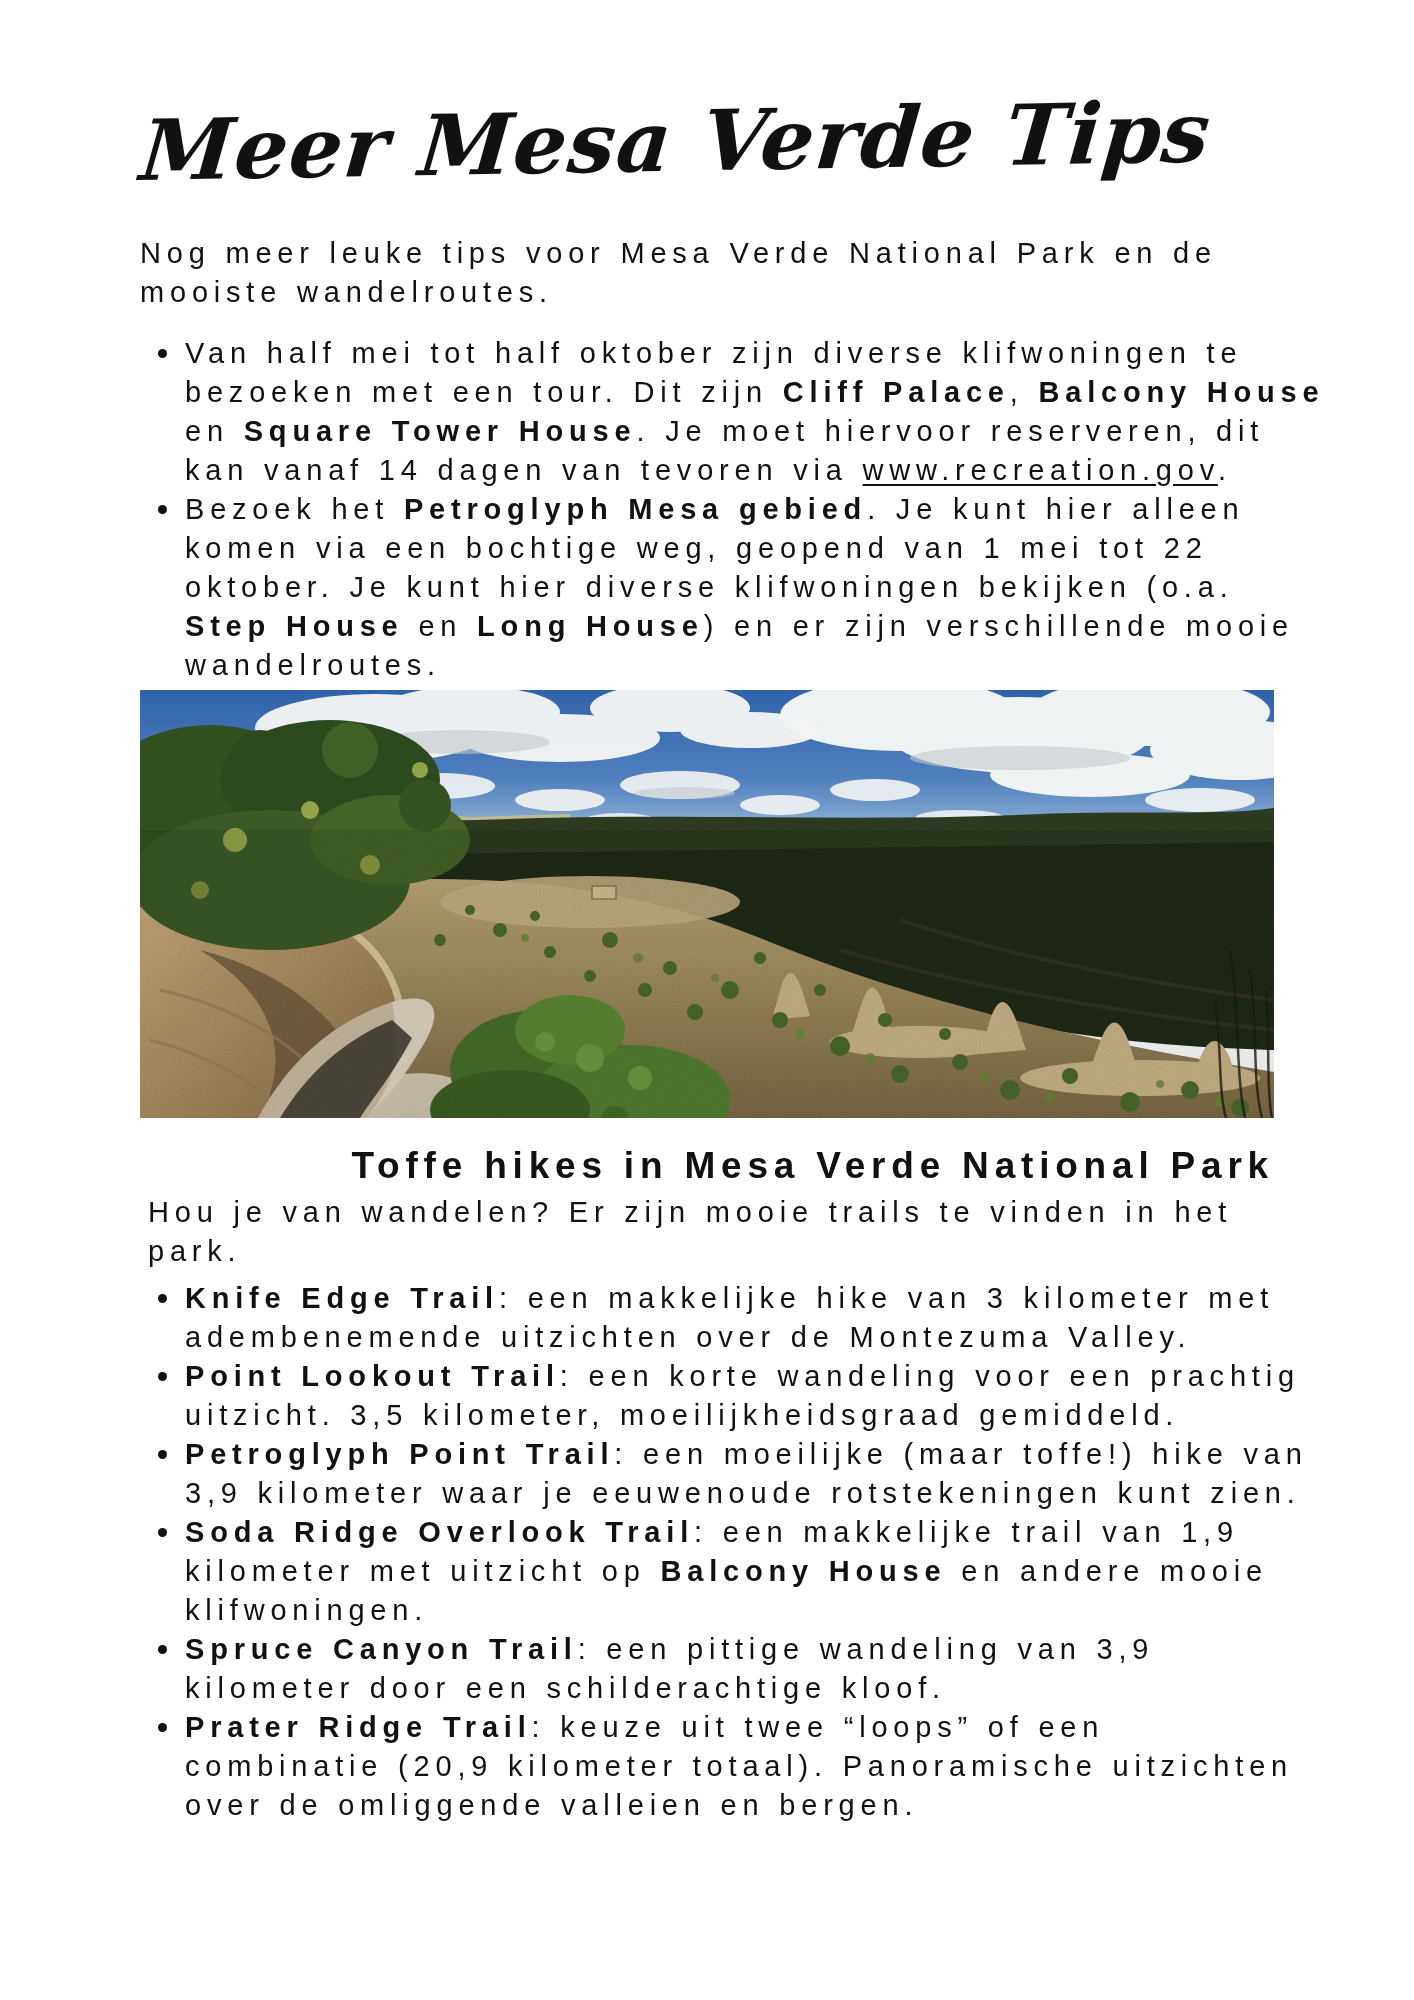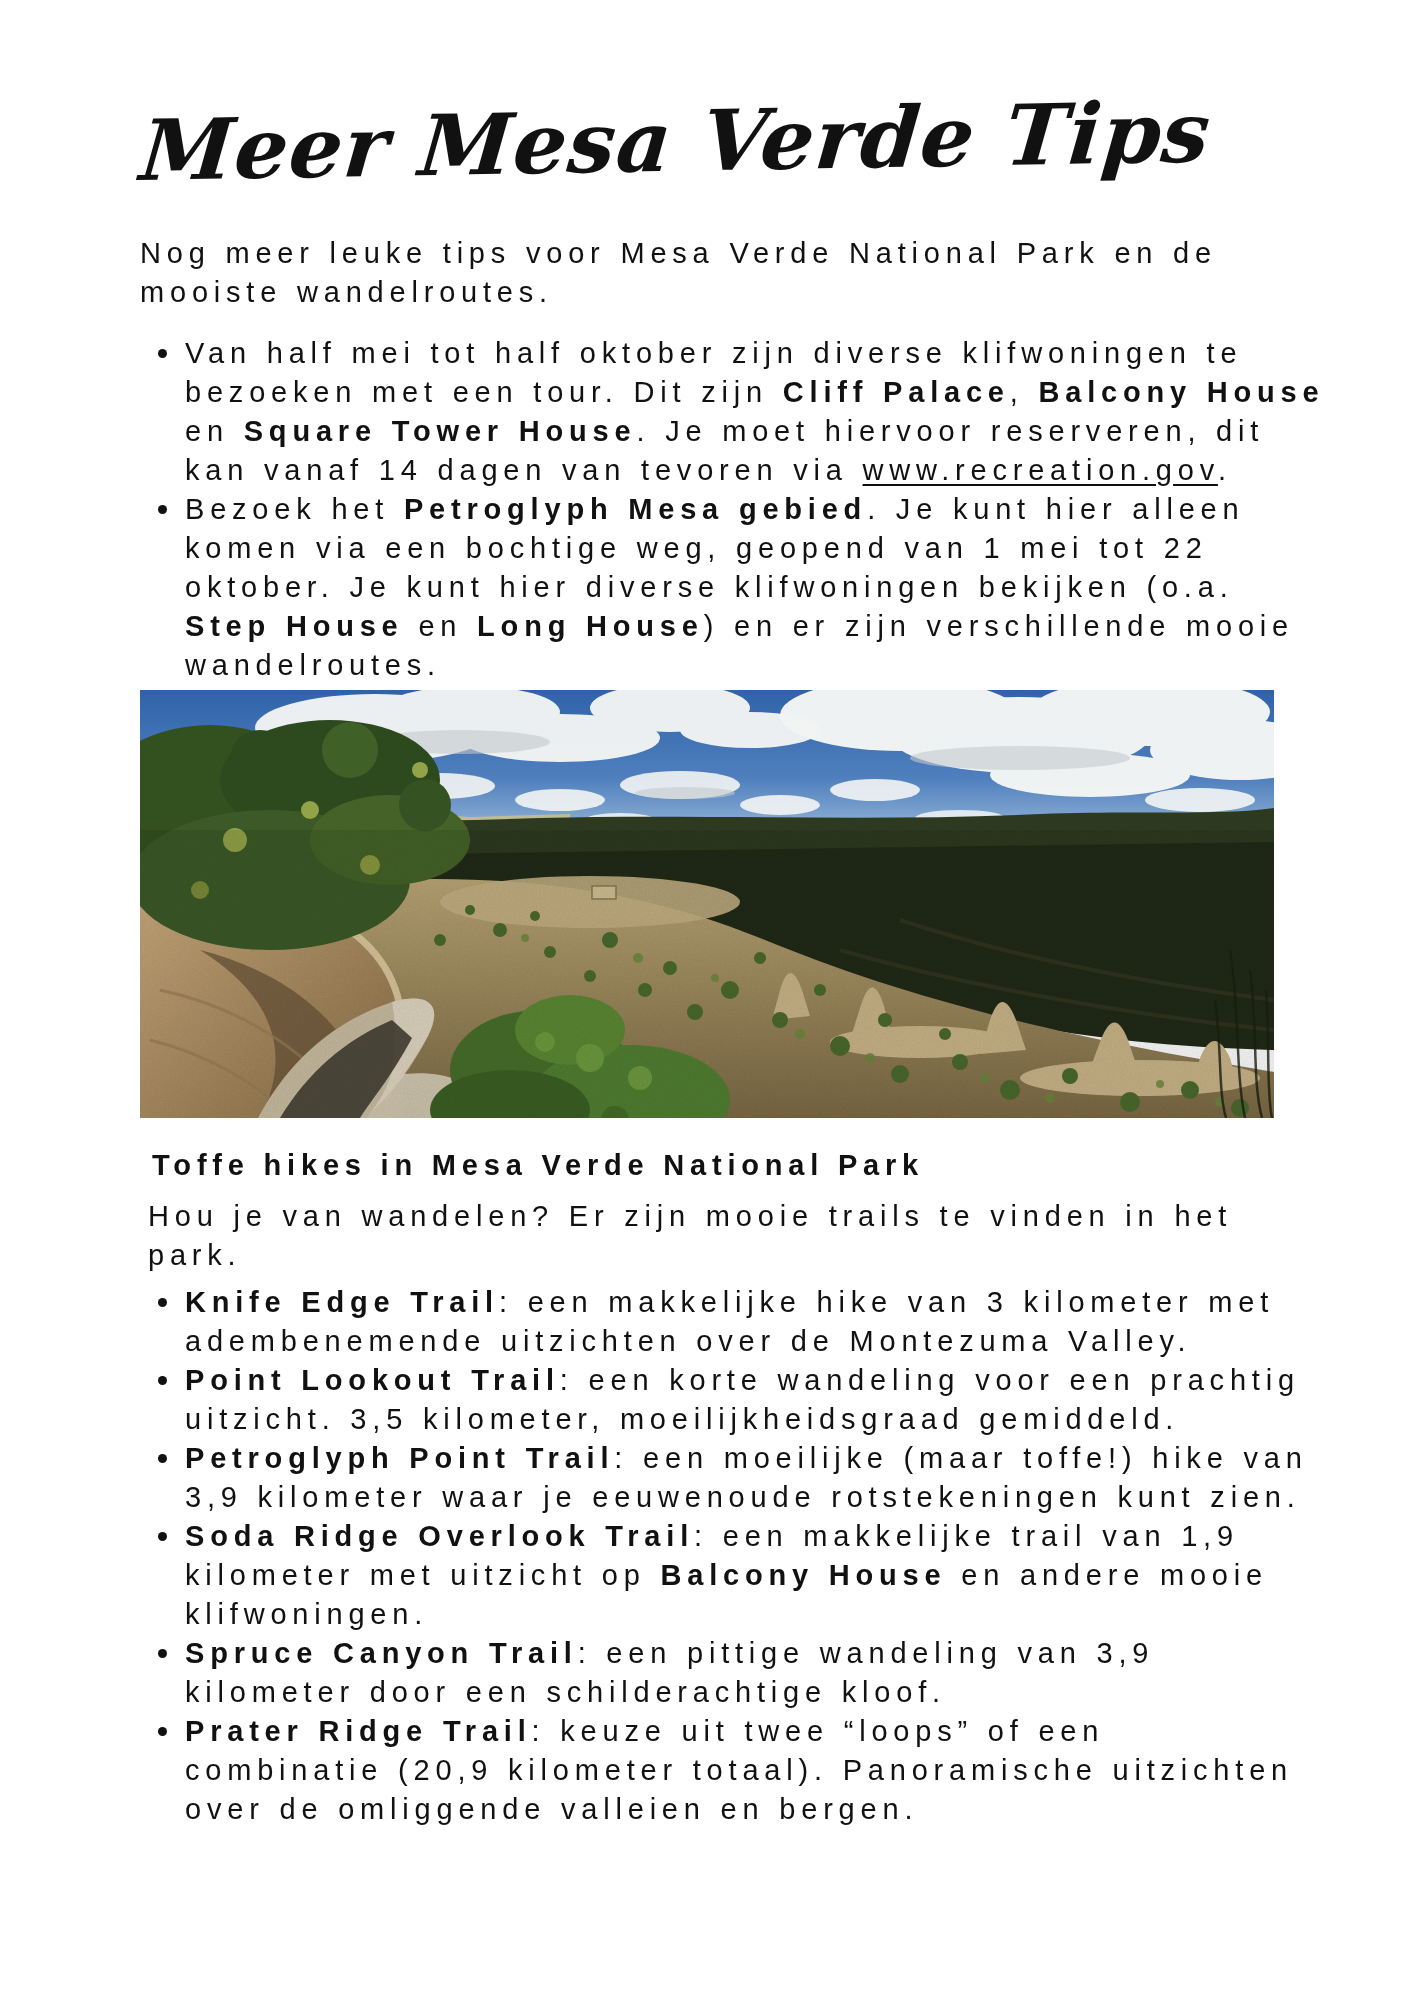--- a/index.html
+++ b/index.html
@@ -25,21 +25,21 @@
   ul.blist{list-style:none;margin:0;padding:0 0 0 45px;}
   ul.blist li{position:relative;}
   ul.blist li::before{
     content:"";position:absolute;left:-27px;top:15px;
     width:9px;height:9px;border-radius:50%;background:#111;
   }
   .b{font-weight:bold;}
   .lnk{text-decoration:underline;text-underline-offset:4px;cursor:pointer;}
   figure.photo{margin:5px 0 28px 0;width:1134px;height:428px;}
   figure.photo svg{display:block;width:1134px;height:428px;}
-  h2.hikes-heading{font-size:29px;line-height:39px;letter-spacing:5.8px;margin:12px;font-weight:bold;}
+  h2.hikes-heading{font-size:37px;line-height:39px;letter-spacing:5.8px;margin:0;font-weight:bold;text-align:right;}
   p.hikes-intro{margin:8px;}
 </style>
 </head>
 <body>
 
 <div class="page">
 
   <h1 class="title">Meer Mesa Verde Tips</h1>
 
   <p class="body-text intro">

